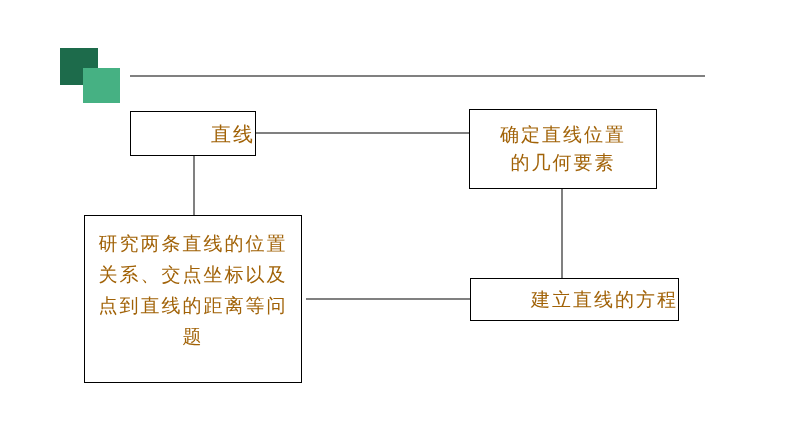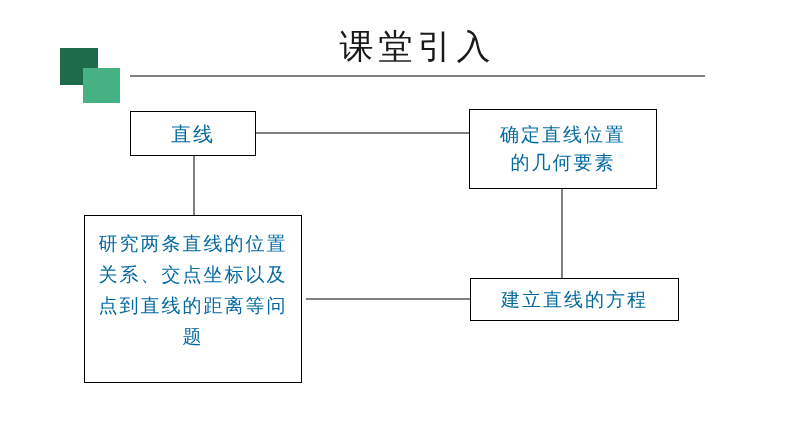--- a/index.html
+++ b/index.html
@@ -59,24 +59,24 @@
     height: 2px;
     background: #808080;
   }
 
   
   .node {
     position: absolute;
     box-sizing: border-box;
     border: 1.5px solid #000000;
     background: #ffffff;
-    color: #0369a1;
+    color: #a16207;
     display: flex;
     align-items: center;
-    justify-content: center;
+    justify-content: flex-end;
     text-align: center;
     font-family: "Liberation Serif", "DejaVu Serif", serif;
     letter-spacing: 2px;
     z-index: 2;
   }
 
   #node-line {
     left: 130px;
     top: 111px;
     width: 126px;
@@ -154,21 +154,20 @@
   }
 </style>
 </head>
 <body>
 
 <div id="slide">
 
   <div class="deco-square" id="deco-dark"></div>
   <div class="deco-square" id="deco-light"></div>
 
-  <div id="slide-title">课堂引入</div>
   <div id="title-rule"></div>
 
   <div class="connector" id="conn-line-to-elements"></div>
   <div class="connector" id="conn-line-to-problems"></div>
   <div class="connector" id="conn-elements-to-equation"></div>
   <div class="connector" id="conn-equation-to-problems"></div>
 
   <div class="node" id="node-line">
     <span class="node-text">直线</span>
   </div>

